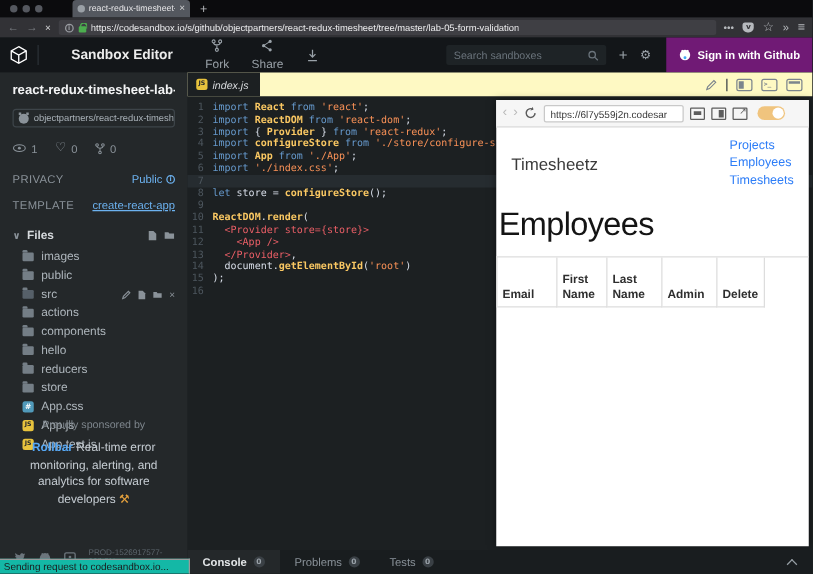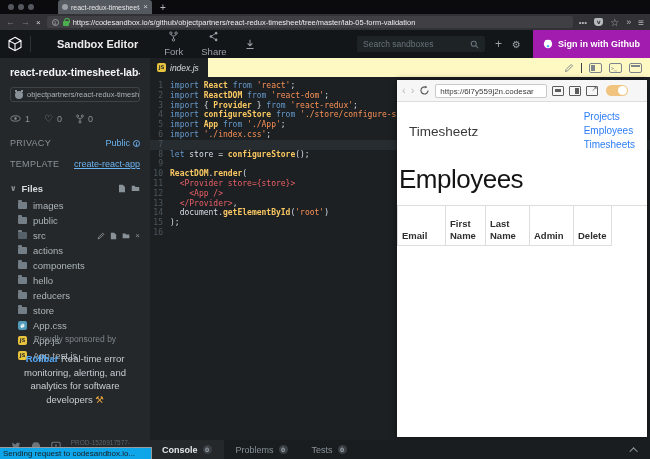--- a/index.html
+++ b/index.html
@@ -39,21 +39,21 @@
             display:flex; align-items:center; }
   .cslogo { width:30px; display:flex; justify-content:center; }
   .hdiv { width:1px; height:16px; background:#2b3136; margin-right:10px; }
   .cstitle { color:#ececec; font-size:11px; font-weight:700; margin-right:26px;margin-left:16px; }
   .hbtn { display:flex; align-items:center; gap:4px; color:#9aa2a9; font-size:9.5px; margin-right:18px;flex-direction:column; }
   .search { margin-left:auto; width:128px; height:16px; background:#1e2326; border-radius:2px;
             display:flex; align-items:center; padding:0 6px; gap:4px; }
   .search span { color:#6a737b; font-size:8.5px; flex:1; }
   .hplus { color:#9aa2a9; font-size:12px; margin:0 10px; }
   .hgear { color:#9aa2a9; font-size:10px; margin-right:12px; }
-  .signin { height:28px; padding:0 10px; background:#a21caf; color:#fff; font-size:9px; font-weight:600;
+  .signin { height:28px; padding:0 10px; background:#701a75; color:#fff; font-size:9px; font-weight:600;
             display:flex; align-items:center; gap:5px; }
 
   
   .sidebar { position:absolute; top:58px; left:0; width:150px; height:401px; background:#24282a;
              padding:8px 10px; color:#b8bfc6; }
   .sb-title { color:#f2f3f4; font-size:10.5px; font-weight:700; margin-bottom:9px; white-space:nowrap; overflow:hidden; }
   .gh-badge { height:15px; border:1px solid #3d4449; border-radius:3px; display:flex; align-items:center;
               gap:4px; padding:0 4px; margin-bottom:11px; overflow:hidden; }
   .gh-badge span { font-size:7.5px; color:#aab2b9; white-space:nowrap; }
   .octo { width:8px; height:8px; border-radius:50%; background:#8a9299; flex:none; position:relative; }
@@ -136,21 +136,21 @@
   .consolebar { position:absolute; left:150px; top:440px; width:500px; height:19px; background:#191d1f;
                 display:flex; align-items:stretch; }
   .ctab { display:flex; align-items:center; gap:5px; padding:0 12px; font-size:9px; color:#8a9299; }
   .ctab.active { background:#24282a; color:#e4e7e9; font-weight:700; }
   .cbadge { width:9px; height:9px; border-radius:50%; background:#3a4045; color:#9aa2a9;
             font:700 6px/9px "DejaVu Sans",sans-serif; text-align:center; }
   .cchev { margin-left:auto; margin-right:12px; align-self:center; width:6px; height:6px;
            border-left:1.5px solid #98a0a6; border-top:1.5px solid #98a0a6; transform:rotate(45deg) translateY(2px); }
 
   
-  .statusbar { position:absolute; left:0; bottom:0; width:152px; height:12px; background:#0ea5e9;
+  .statusbar { position:absolute; left:0; bottom:0; width:152px; height:12px; background:#14b8a6;
                border:1px solid #9a9a9a; border-left:none; border-bottom:none; font-size:8px;
                color:#1b1c1d; line-height:11px; padding-left:3px; white-space:nowrap; overflow:hidden; }
 
   svg { display:block; }
 </style>
 </head>
 <body>
 
 <div class="screen">
 

